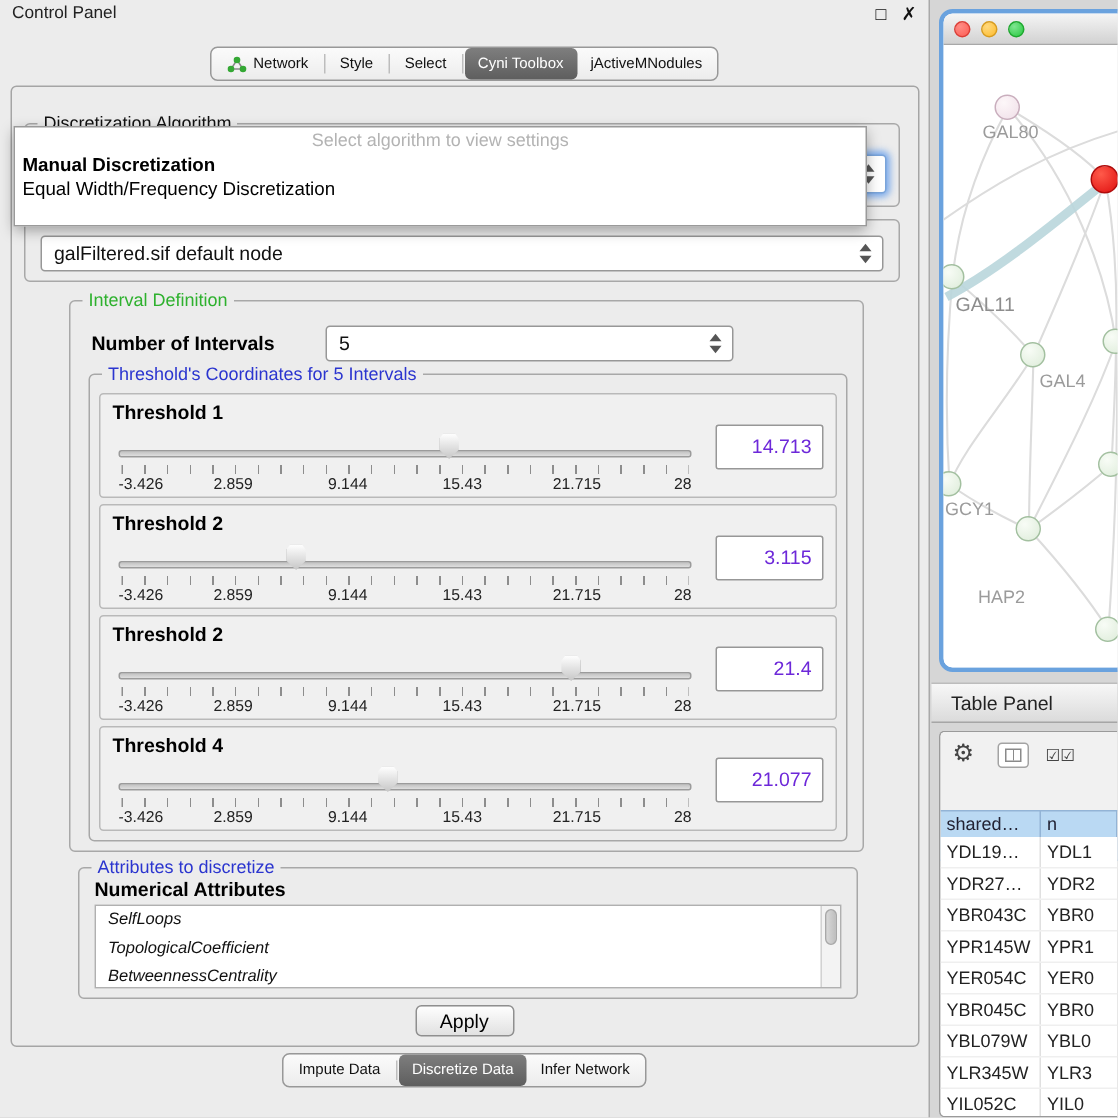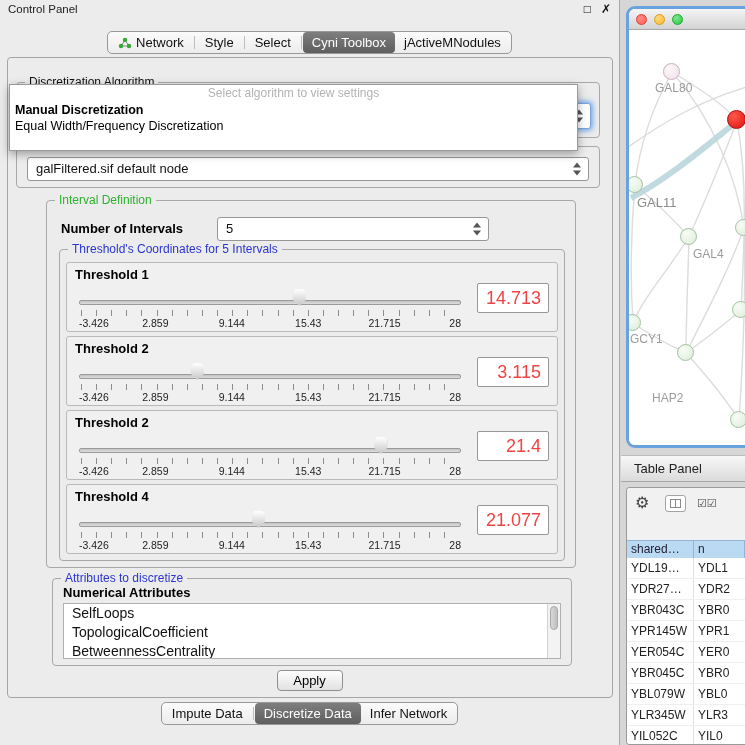--- a/index.html
+++ b/index.html
@@ -11,21 +11,21 @@
   .titlebar{position:absolute;left:0;top:0;right:0;height:20px;}
   .titlebar .title{position:absolute;left:8px;top:3px;font-size:11.5px;color:#222;}
   .win-btns{position:absolute;right:8px;top:2px;display:flex;gap:10px;font-size:12px;color:#111;}
   .win-btns span{cursor:default;}
   .win-btns .close{font-weight:bold;}
 
   .tabstrip{position:absolute;left:0;right:0;display:flex;justify-content:center;}
   .tabstrip.top{top:31px;}
   .tabstrip.bottom{top:702px;}
   .strip-inner{display:inline-flex;align-items:center;height:23px;border:1px solid #989898;border-radius:5px;background:linear-gradient(#fbfbfb,#ececec);padding:0 1px;}
-  .tab{display:flex;align-items:center;gap:4px;padding:0 9px;height:21px;font-size:13px;color:#111;border-radius:4px;white-space:nowrap;}
+  .tab{display:flex;align-items:center;gap:4px;padding:0 9px;height:21px;font-size:10px;color:#111;border-radius:4px;white-space:nowrap;}
   .tab.selected{background:linear-gradient(#7e7e7e,#5e5e5e);color:#fff;}
   .tab-divider{width:1px;height:13px;background:#bdbdbd;margin:0 1px;}
 
   .content-border{position:absolute;left:7px;top:57px;width:606px;height:641px;border:1px solid #a5a5a5;border-radius:4px;}
 
   .group{position:absolute;border:1px solid #a8a8a8;border-radius:4px;}
   .group-label{position:absolute;top:-8px;left:8px;background:#ececec;padding:0 4px;font-size:12px;line-height:15px;color:#111;white-space:nowrap;}
   .group-label.green{color:#2eb12e;}
   .group-label.blue{color:#2b35cf;}
 
@@ -39,35 +39,35 @@
 
   
   .popup{position:absolute;left:9px;top:84px;width:569px;background:#fff;border:1px solid #9a9a9a;box-shadow:0 3px 9px rgba(0,0,0,.35);z-index:60;padding-bottom:16px;}
   .popup .ph{text-align:center;color:#b3b3b3;font-size:12px;line-height:17px;}
   .popup .opt{font-size:12.5px;line-height:16px;padding:0 5px;color:#000;}
   .popup .opt.bold{font-weight:bold;}
 
   
   .thr-panel{position:absolute;left:6px;right:6px;height:70px;border:1px solid #b9b9b9;border-radius:3px;background:#f0f0f0;}
   .thr-label{position:absolute;left:8px;top:4px;font-weight:bold;font-size:13px;color:#000;}
-  .thr-value{position:absolute;right:8px;top:20px;width:72px;height:30px;background:#fff;border:1px solid #979797;border-radius:2px;font-size:18px;line-height:28px;text-align:right;padding-right:7px;color:#ef4444;}
+  .thr-value{position:absolute;right:8px;top:20px;width:72px;height:30px;background:#fff;border:1px solid #979797;border-radius:2px;font-size:13px;line-height:28px;text-align:right;padding-right:7px;color:#6d28d9;}
   .slider{position:absolute;left:12px;right:96px;top:24px;height:42px;}
   .groove{position:absolute;left:0;right:0;top:13px;height:5px;background:linear-gradient(#c2c2c2,#dedede);border:1px solid #9b9b9b;border-radius:2px;}
   .thumb{position:absolute;top:2px;width:13px;height:17px;margin-left:-6.5px;background:linear-gradient(#ffffff,#c6c6c6);clip-path:polygon(50% 100%,100% 64%,100% 20%,80% 0,20% 0,0 20%,0 64%);filter:drop-shadow(0 0 1px #7c7c7c);}
   .ticks{position:absolute;left:2px;right:2px;top:23px;height:6px;background:repeating-linear-gradient(90deg,#8d8d8d 0,#8d8d8d 1px,transparent 1px,transparent 4%);}
   .ticklabels{position:absolute;left:0;right:0;top:30px;height:12px;font-size:10.5px;color:#222;}
   .ticklabels span{position:absolute;transform:translateX(-50%);white-space:nowrap;}
   .tl0{left:0!important;transform:none!important;}
   .tl1{left:20%;} .tl2{left:40%;} .tl3{left:60%;} .tl4{left:80%;}
   .tl5{left:auto!important;right:0;transform:none!important;}
 
   
   .attr-sublabel{position:absolute;left:10px;top:6px;font-weight:bold;font-size:13px;color:#000;}
   .listbox{position:absolute;left:10px;right:10px;top:24px;bottom:6px;background:#fff;border:1px solid #b0b0b0;overflow:hidden;}
-  .listbox .item{font-size:14px;line-height:19px;padding:0 8px;color:#111;white-space:nowrap;}
+  .listbox .item{font-size:11px;line-height:19px;padding:0 8px;color:#111;white-space:nowrap;font-style:italic;}
   .vscroll{position:absolute;right:0;top:0;bottom:0;width:13px;background:#f3f3f3;border-left:1px solid #d2d2d2;}
   .vscroll .vthumb{position:absolute;left:2px;right:2px;top:2px;height:24px;background:linear-gradient(90deg,#d8d8d8,#bfbfbf);border:1px solid #a8a8a8;border-radius:5px;}
 
   .apply-btn{position:absolute;left:50%;top:670px;transform:translateX(-50%);width:66px;height:21px;border:1px solid #8f8f8f;border-radius:4px;background:linear-gradient(#fefefe,#e1e1e1);font-size:13px;text-align:center;line-height:19px;color:#000;}
 
   .net-tab-icon{width:14px;height:12px;display:block;}
 
   
   .net-window{position:absolute;left:626px;top:6px;width:126px;height:442px;border:3px solid #6aa2de;border-radius:9px 0 0 9px;background:#fff;overflow:hidden;}
   .net-titlebar{height:21px;background:linear-gradient(#f5f5f5,#d2d2d2);border-bottom:1px solid #a8a8a8;position:relative;}

